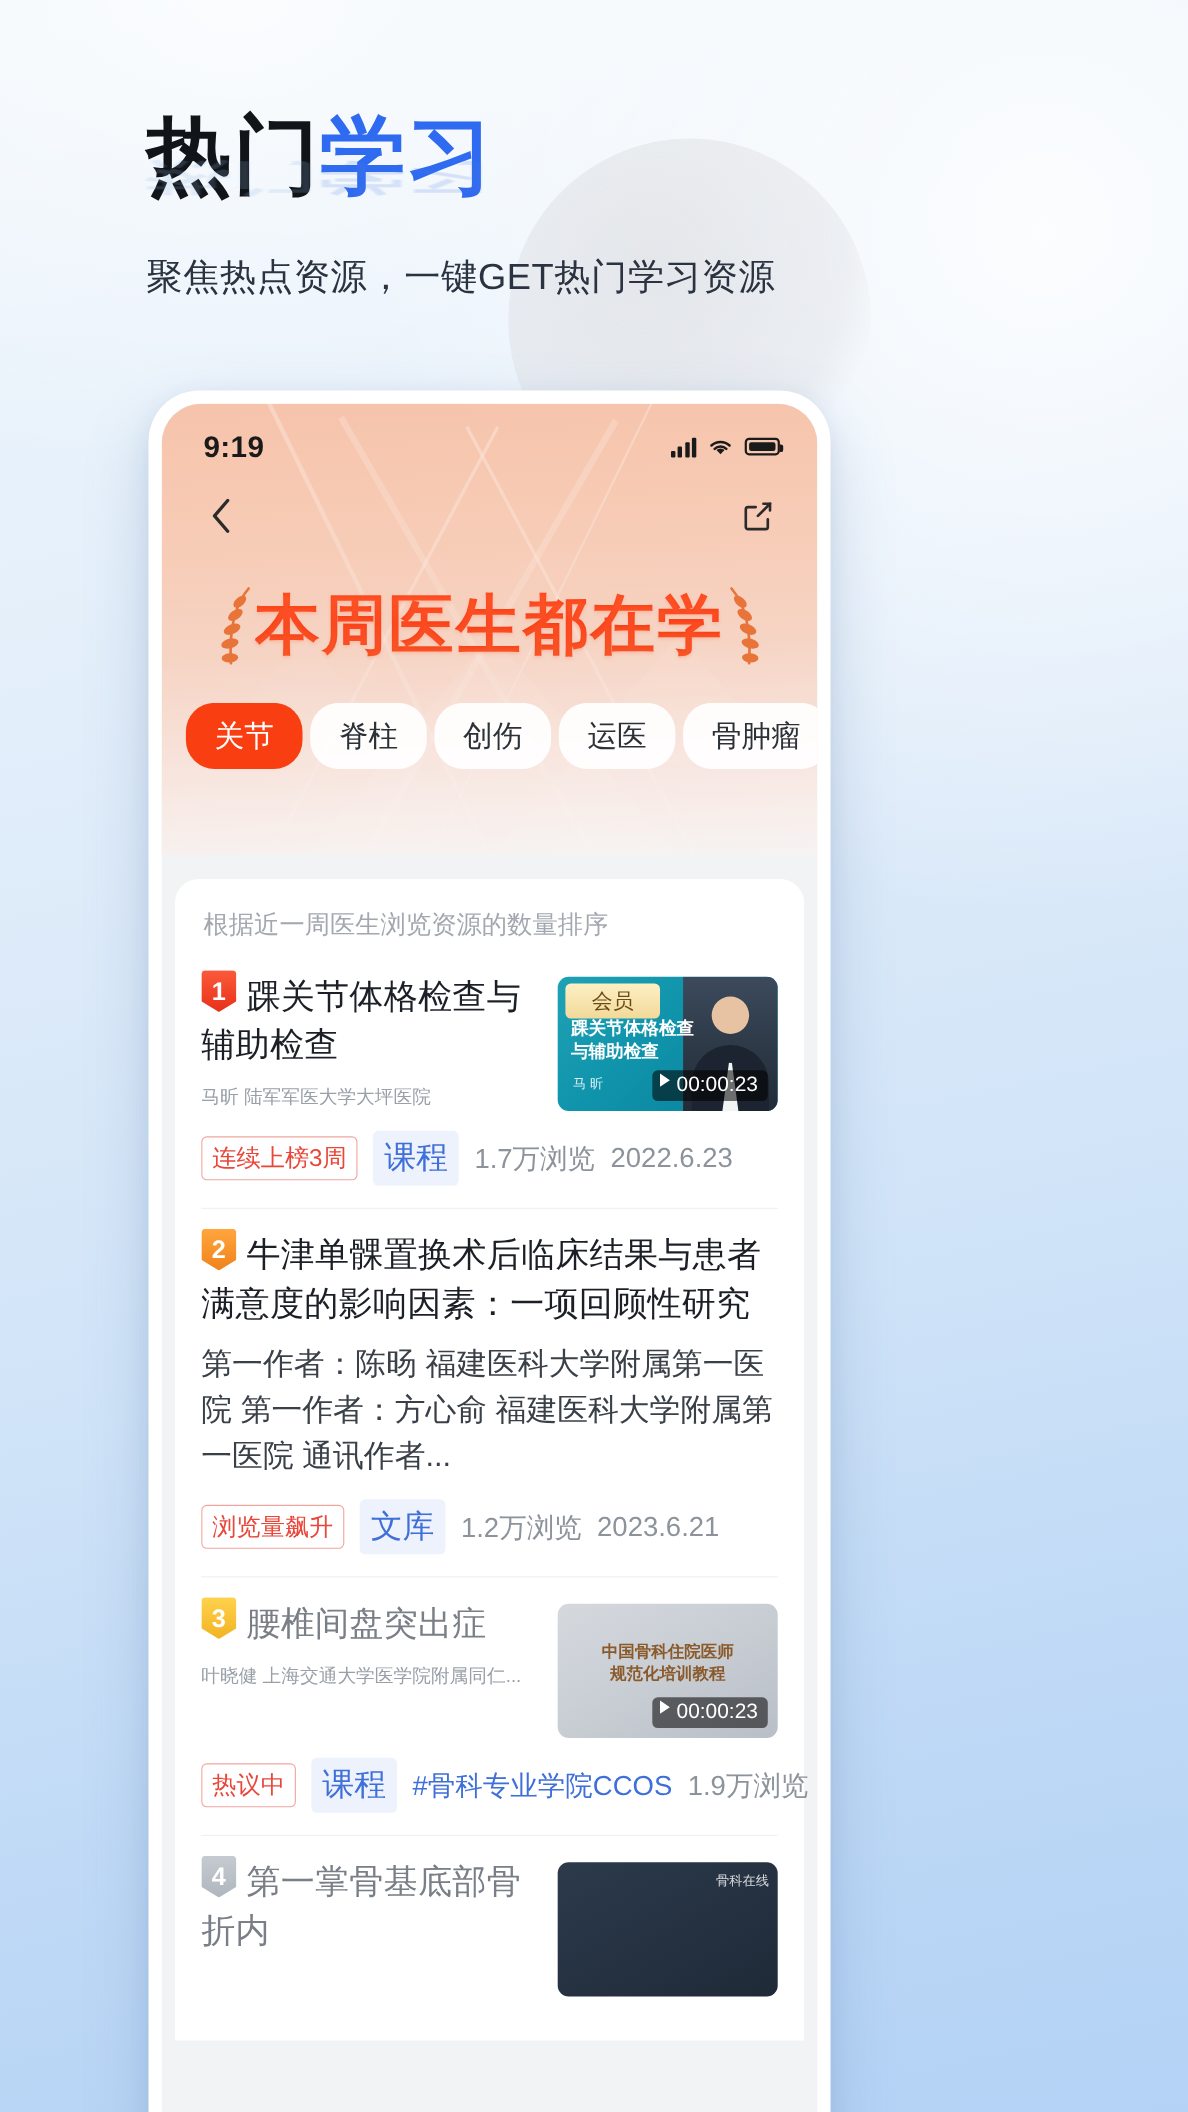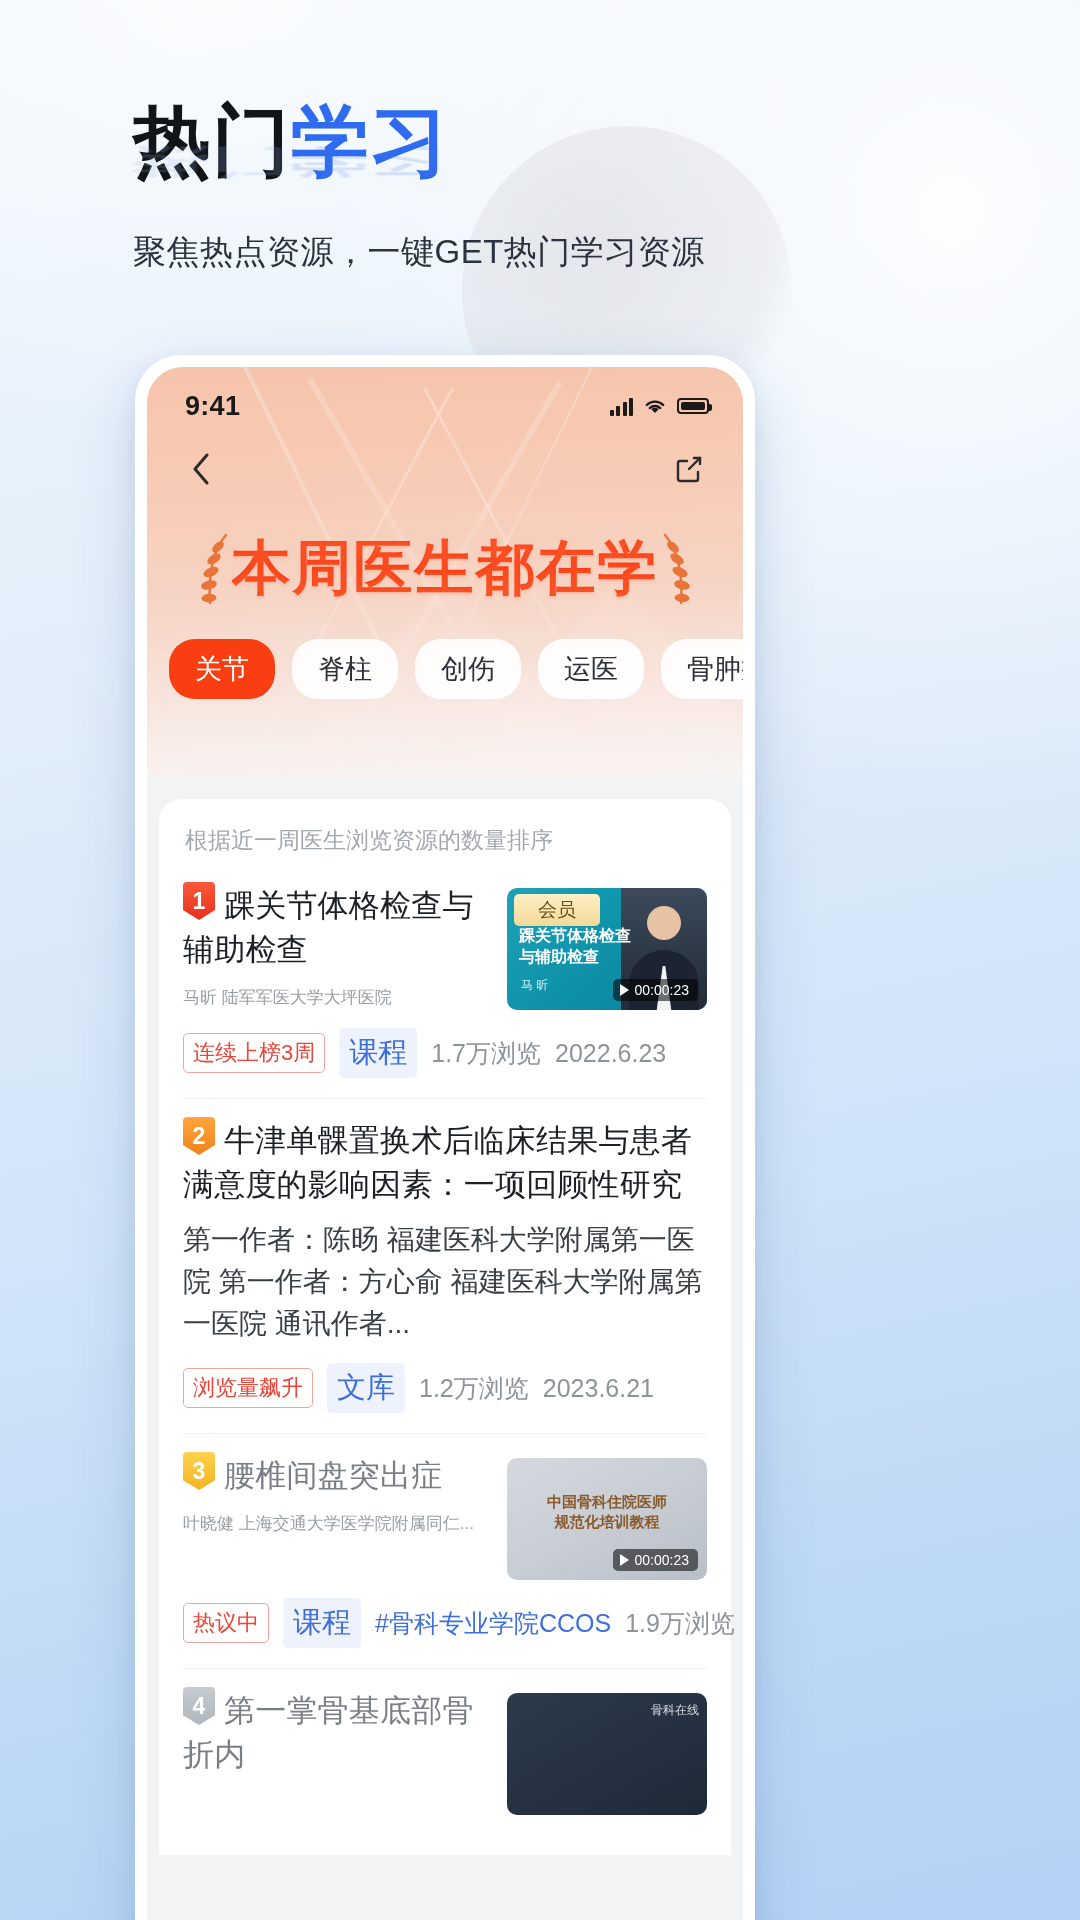--- a/index.html
+++ b/index.html
@@ -116,21 +116,21 @@
   .date-pill {
     position: relative; z-index: 4; margin: 26px auto 0; width: fit-content;
     background: rgba(255,255,255,0.86); border-radius: 28px;
     padding: 11px 26px; display: flex; align-items: center; gap: 10px;
     font-size: 25px; color: #4a4f57; white-space: nowrap;
   }
   .date-pill .chev { width: 18px; height: 10px; flex: none; }
 
   .tabs {
     position: relative; z-index: 4; margin-top: 30px;
-    display: flex; gap: 17px; padding: 0 22px; overflow: hidden;
+    display: flex; gap: 7px; padding: 0 22px; overflow: hidden;
   }
   .tab {
     flex: none; background: rgba(255,255,255,0.92); border-radius: 26px;
     padding: 12px 26px; font-size: 27px; color: #2c3138; white-space: nowrap;
   }
   .tab.active { background: #f93e12; color: #fff; }
 
   
   .list-card {
     position: relative; margin: 22px 12px 0 12px;
@@ -222,23 +222,23 @@
   .thumb-person::after {
     content:""; position:absolute; left: 8px; bottom: 0; width: 70px; height: 60px;
     border-radius: 36px 36px 0 0; background: #1b2430;
   }
   .thumb-shirt {
     position: absolute; right: 30px; bottom: 0; width: 26px; height: 44px;
     background: #f2f3f5; clip-path: polygon(45% 0, 55% 0, 78% 100%, 22% 100%); z-index: 2;
   }
   .thumb-dur {
     position: absolute; right: 9px; bottom: 9px; z-index: 4;
-    background: rgba(0,0,0,0.55); color: #fff; font-size: 14px;
+    background: rgba(0,0,0,0.55); color: #fff; font-size: 19px;
     border-radius: 5px; padding: 3px 9px 3px 7px;
-    display: flex; align-items: center; gap: 6px;
+    display: flex; align-items: flex-start; gap: 6px;
   }
   .play-tri {
     width: 0; height: 0; border-left: 9px solid #fff;
     border-top: 6px solid transparent; border-bottom: 6px solid transparent;
   }
 </style>
 </head>
 <body>
 
 <div class="decor-glow"></div>
@@ -264,21 +264,21 @@
       <div class="ray" style="left:210px;top:-80px;width:2px;height:560px;transform:rotate(26deg);"></div>
       <div class="ray" style="left:330px;top:-80px;width:4px;height:560px;transform:rotate(-26deg);"></div>
       <div class="ray" style="left:430px;top:-60px;width:6px;height:540px;transform:rotate(-30deg);opacity:.7"></div>
       <div class="ray" style="left:520px;top:-40px;width:3px;height:520px;transform:rotate(-28deg);"></div>
       <div class="hero-tri" style="left:130px;opacity:.55"></div>
       <div class="hero-tri" style="left:300px;opacity:.4"></div>
       <div class="hero-tri" style="left:-40px;opacity:.3"></div>
     </div>
 
     <div class="statusbar">
-      <div class="status-time">9:41</div>
+      <div class="status-time">9:19</div>
       <div class="status-icons">
         <div class="sig">
               <i></i>
               <i></i>
               <i></i>
               <i></i>
             </div>
         <svg viewBox="0 0 24 18" width="26" height="20">
           <path d="M12 15.5 8.6 11.9a5 5 0 0 1 6.8 0z" fill="#1a1a1a"></path>
           <path d="M4.4 8.1a11 11 0 0 1 15.2 0" stroke="#1a1a1a" stroke-width="2.1" fill="none" stroke-linecap="round"></path>

